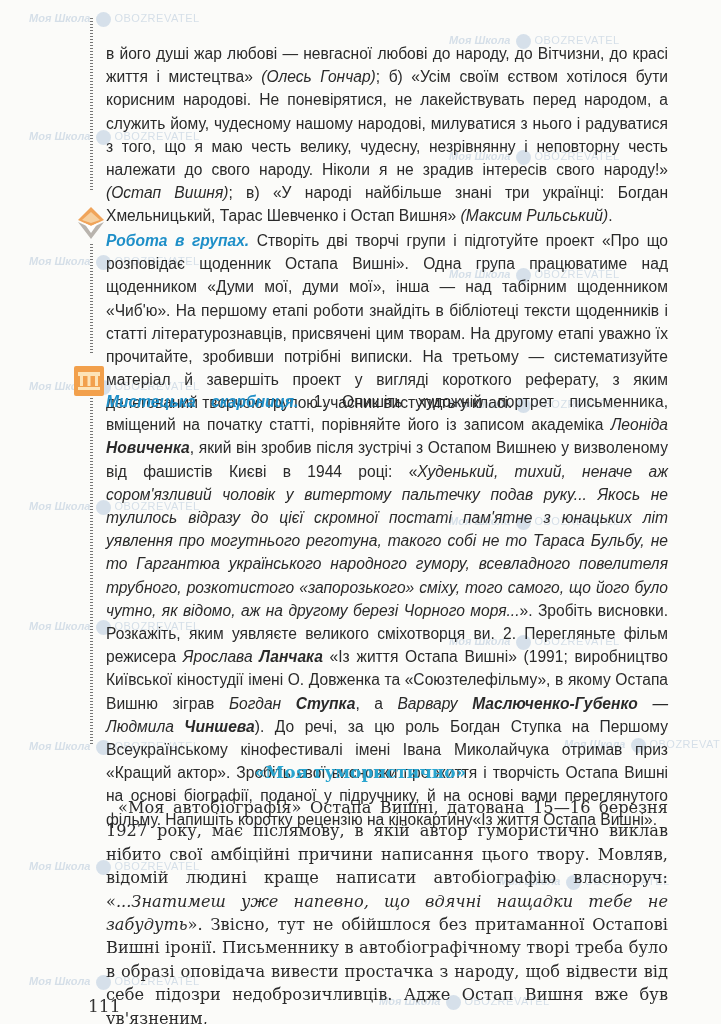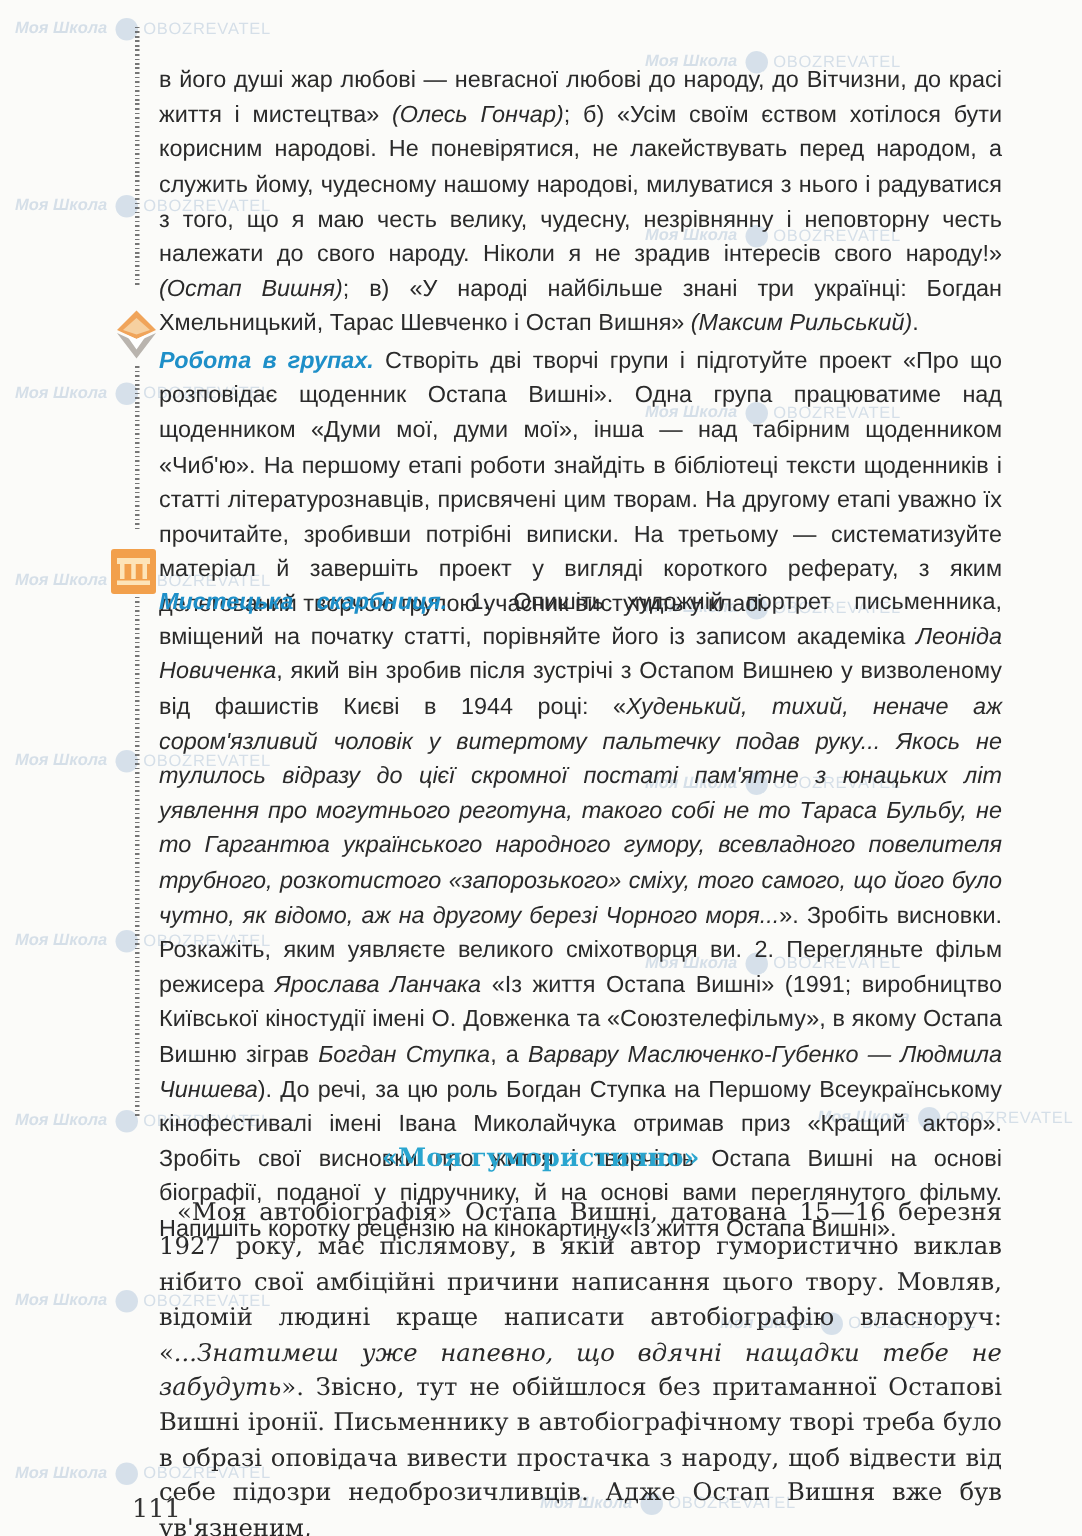--- a/index.html
+++ b/index.html
@@ -7,21 +7,21 @@
     width:721px; height:1024px; overflow:hidden; position:relative;
     background:#fbfbf9; color:#2a2a2a;
   }
   .page { position:absolute; left:0; top:0; width:721px; height:1024px; }
   .sans { font-family:"Liberation Sans", "DejaVu Sans", sans-serif;margin-top:24px; }
   .serif { font-family:"DejaVu Serif", "Liberation Serif", serif; }
 
   .block { position:absolute; left:106px; width:562px; font-size:15.6px; line-height:23.2px; text-align:justify; }
   .block p { margin:0; }
   .block i { font-style:italic; }
-  .block b { font-weight:normal; }
+  .block b { font-weight:bold; }
 
   .rule {
     position:absolute; left:90px; width:3px;
     background: repeating-linear-gradient(to bottom, #555 0 1px, transparent 1px 3px);
     opacity:.8;
   }
 
   .task-title { color:#1e8fc8; font-weight:bold; font-style:italic; }
 
   .icon-group { position:absolute; left:76px; top:206px; width:30px; height:34px; }
@@ -33,21 +33,21 @@
   }
   .main-text {
     position:absolute; left:106px; width:562px; top:796px;
     font-size:16.2px; line-height:23.4px; text-align:justify;
   }
   .main-text p { margin:0; text-indent:12px; }
   .main-text i { font-style:italic; }
 
   .page-number { position:absolute; left:88px; top:996px; font-size:17px; color:#333; }
 
-  .wm { position:absolute; font-family:"Liberation Sans", sans-serif; color:#c9d6e3; font-size:11px; white-space:nowrap; opacity:.75; pointer-events:none; }
+  .wm { position:absolute; font-family:"Liberation Sans", sans-serif; color:#c9d6e3; font-size:11px; white-space:nowrap; opacity:.75; pointer-events:none;margin-left:19px; }
   .wm .s { font-style:italic; font-weight:bold; margin-right:6px; }
   .wm .c { display:inline-block; width:15px; height:15px; border-radius:50%; background:#cad8e6; vertical-align:middle; margin-right:3px; }
   .wm .o { letter-spacing:.5px; }
 </style>
 </head>
 <body>
 
 <div class="page">
 
   <div>

